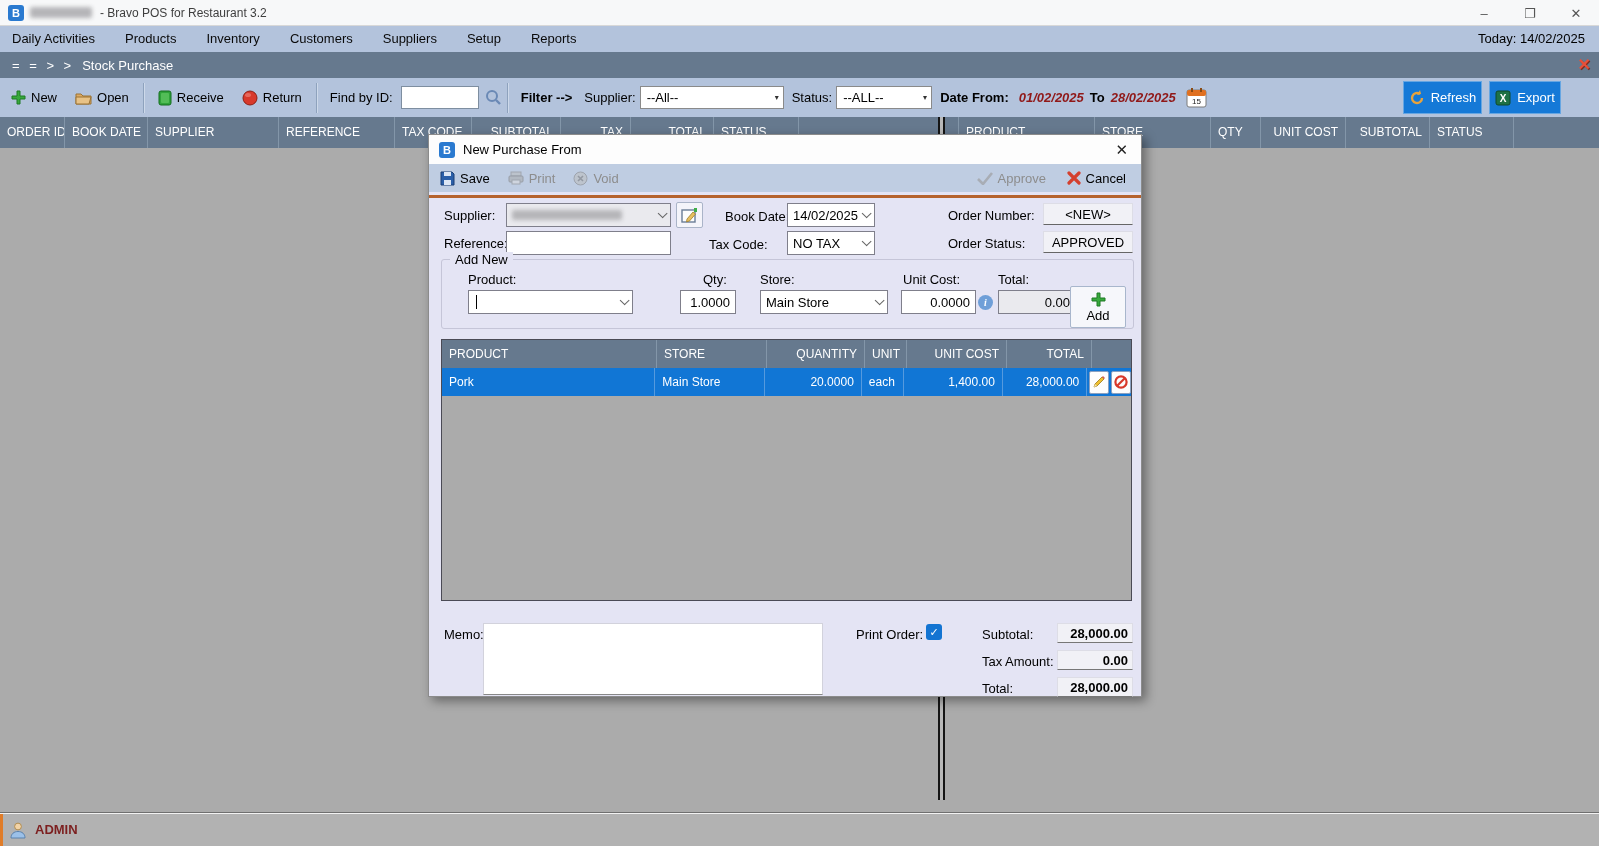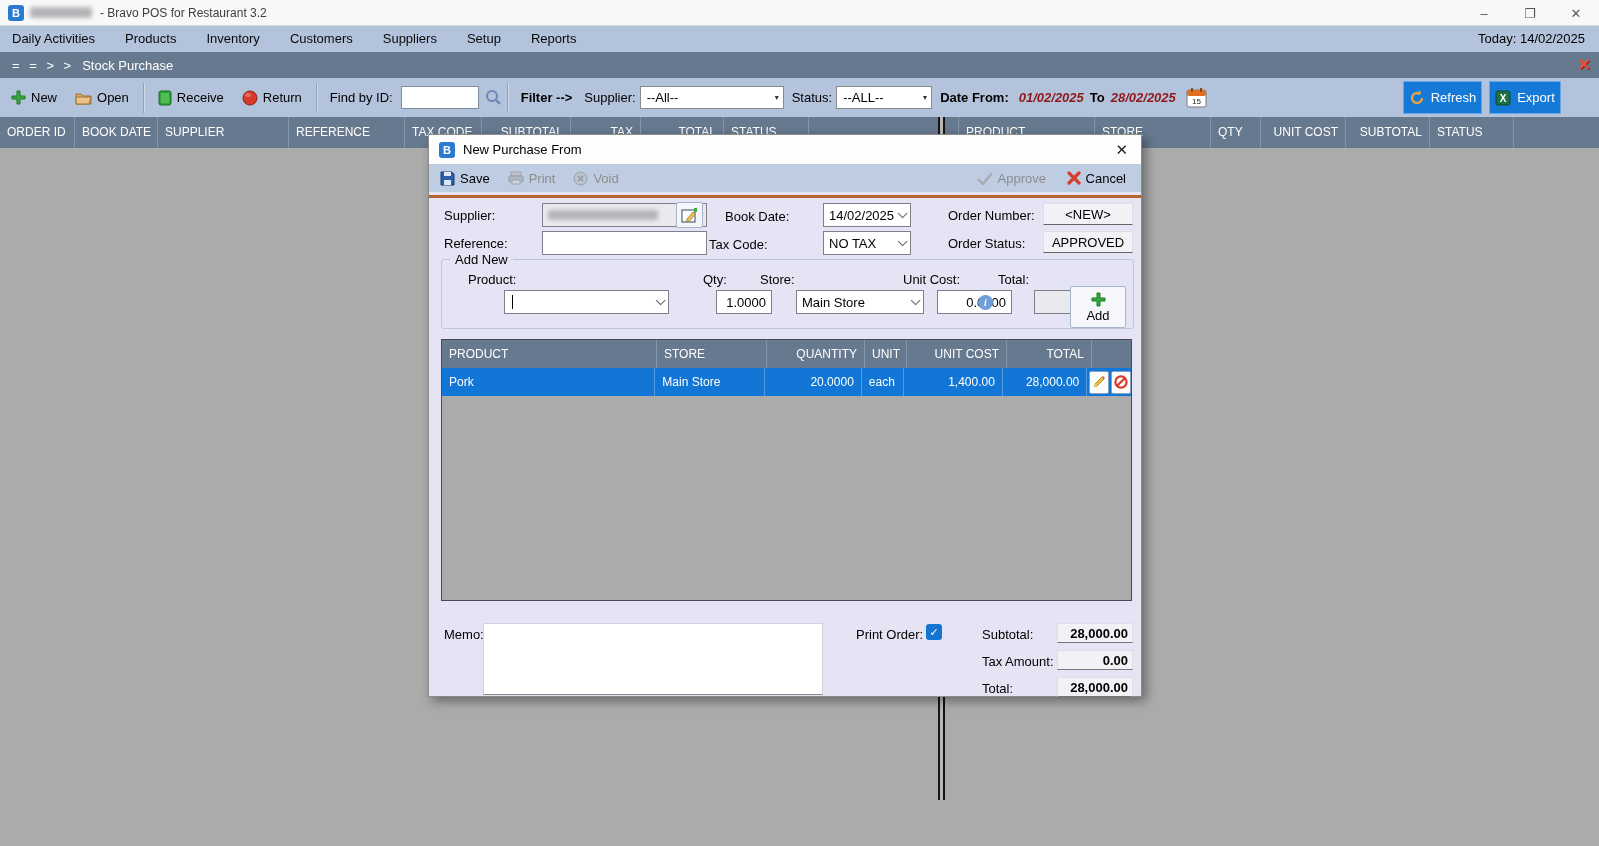--- a/index.html
+++ b/index.html
@@ -55,21 +55,21 @@
   .dialog { position:absolute; left:428px; top:134px; width:714px; height:563px; background:#e4e4f4; border:1px solid #8b8b8b; box-shadow:4px 4px 10px rgba(0,0,0,.4); }
   .dlg-title { position:absolute; left:0; top:0; width:100%; height:29px; background:#fdfdfd; display:flex; align-items:center; }
   .dlg-title .appicon { margin-left:10px; }
   .dlg-close { position:absolute; right:13px; top:0; line-height:29px; font-size:15px; color:#222; }
   .dlg-toolbar { position:absolute; left:0; top:29px; width:100%; height:28px; background:#bfcde2; display:flex; align-items:center; font-size:13px; }
   .dbtn { display:flex; align-items:center; gap:5px; padding:0 9px; height:24px; }
   .dis { color:#8d8d8d; }
   .orange-sep { position:absolute; left:0; top:60px; width:100%; height:3px; background:#b5622d; }
 
   .flabel { position:absolute; font-size:13px; color:#000; white-space:nowrap; }
-  .fld { position:absolute; height:24px; background:#fff; border:1px solid #7f7f8b; font-size:13px; display:flex; align-items:center; padding:0 5px;margin-left:36px; }
+  .fld { position:absolute; height:24px; background:#fff; border:1px solid #7f7f8b; font-size:13px; display:flex; align-items:center; padding:0 5px; }
   .fld.disabled { background:#eaeaee; }
   .chev { position:absolute; right:6px; width:7px; height:7px; border-right:1.4px solid #666; border-bottom:1.4px solid #666; transform:rotate(45deg) translateY(-3px); }
   .robox { position:absolute; height:22px; background:#f1f1f6; border:1px solid #dddde6; border-bottom:1px solid #666; display:flex; align-items:center; justify-content:center; font-size:13px; }
   .editbtn { position:absolute; width:27px; height:26px; background:#f4f4fa; border:1px solid #aab4c8; border-radius:2px; display:flex; align-items:center; justify-content:center; }
 
   .fieldset { position:absolute; left:12px; top:124px; width:693px; height:70px; border:1px solid #c5c5d8; border-radius:3px; }
   .legend { position:absolute; left:8px; top:-8px; background:#e4e4f4; padding:0 5px; font-size:13px; }
   .caret { width:1px; height:14px; background:#000; margin-left:2px; }
   .addbtn { position:absolute; left:628px; top:26px; width:56px; height:42px; background:#f6f7fb; border:1px solid #a8b6cc; border-radius:2px; display:flex; flex-direction:column; align-items:center; justify-content:center; gap:1px; font-size:13px; }
   .infoicon { position:absolute; width:15px; height:15px; border-radius:50%; background:#6f9fd8; color:#fff; font-size:10px; font-weight:bold; font-family:"Liberation Serif",serif; display:flex; align-items:center; justify-content:center; font-style:italic; }
@@ -207,21 +207,21 @@
           <svg width="16" height="16">
             <rect x="1" y="1" width="14" height="14" rx="2" fill="#1e7145" stroke="#0f4a2b"></rect>
             <text x="8" y="12" font-size="10" font-weight="bold" text-anchor="middle" fill="#fff" font-family="Liberation Sans">X</text>
           </svg>
         </span>
       <span>Export</span>
     </div>
   </div>
 
   <div class="gridhead" style="left:0; width:938px;">
-    <span class="gh" style="width:75px;">ORDER ID</span>
+    <span class="gh" style="width:65px;">ORDER ID</span>
     <span class="gh" style="width:83px;">BOOK DATE</span>
     <span class="gh" style="width:131px;">SUPPLIER</span>
     <span class="gh" style="width:116px;">REFERENCE</span>
     <span class="gh" style="width:77px;">TAX CODE</span>
     <span class="gh r" style="width:89px;">SUBTOTAL</span>
     <span class="gh r" style="width:70px;">TAX</span>
     <span class="gh r" style="width:83px;">TOTAL</span>
     <span class="gh" style="width:85px;">STATUS</span>
     <span class="gh fill"></span>
   </div>
@@ -232,20 +232,30 @@
     <span class="gh" style="width:116px;">STORE</span>
     <span class="gh" style="width:50px;">QTY</span>
     <span class="gh r" style="width:85px;">UNIT COST</span>
     <span class="gh r" style="width:84px;">SUBTOTAL</span>
     <span class="gh" style="width:84px;">STATUS</span>
     <span class="gh fill"></span>
   </div>
 
   <div class="splitter"></div>
 
+  <div class="statusbar">
+    <div class="status-accent"></div>
+    <span class="icon" style="margin-left:9px;">
+      <svg width="18" height="18">
+          <circle cx="9" cy="5.5" r="3.4" fill="#f2d3a7" stroke="#b08d52"></circle>
+          <path d="M2 17c0-4.2 3-6.5 7-6.5s7 2.3 7 6.5z" fill="#9bc0e8" stroke="#5b82ad"></path>
+        </svg>
+    </span>
+    <span class="admin-label">ADMIN</span>
+  </div>
 
   <div class="dialog">
 
     <div class="dlg-title">
       <span class="appicon icon">B</span>
       <span style="margin-left:2px;">New Purchase From</span>
       <span class="dlg-close">✕</span>
     </div>
 
     <div class="dlg-toolbar">

